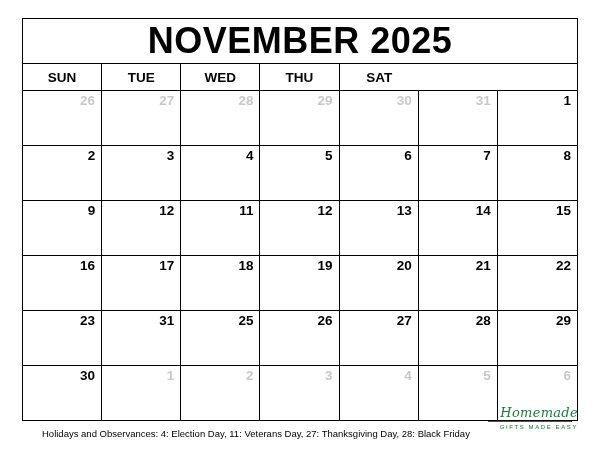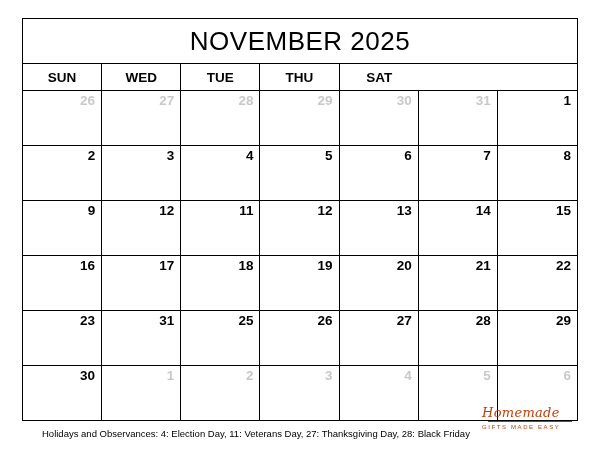--- a/index.html
+++ b/index.html
@@ -28,22 +28,22 @@
     width: 556px;
   }
   .title-row {
     height: 44px;
     display: flex;
     align-items: center;
     justify-content: center;
     border-bottom: 1px solid #000000;
   }
   .title-text {
-    font-size: 26px;
-    font-weight: normal;
+    font-size: 36px;
+    font-weight: bold;
     letter-spacing: 0.5px;
     line-height: 1;
   }
   .dow-row {
     display: grid;
     grid-template-columns: repeat(7, 1fr);
     height: 26px;
     border-bottom: 1px solid #000000;
   }
   .dow-cell {
@@ -93,22 +93,22 @@
     font-size: 9.5px;
     line-height: 1.3;
     max-width: 430px;
     padding-left: 20px;
   }
   .logo {
     width: 96px;
     height: 34px;
     position: relative;
     margin-top: -22px;
-    text-align: left;
-    color: #c2410c;
+    text-align: right;
+    color: #15803d;
   }
   .logo-script {
     font-family: "DejaVu Serif", serif;
     font-style: italic;
     font-size: 13px;
     letter-spacing: 0.3px;
     line-height: 1;
   }
   .logo-sub {
     font-size: 6px;
@@ -129,22 +129,22 @@
 <div class="page">
 
   <div class="calendar-frame">
 
     <div class="title-row">
       <div class="title-text">NOVEMBER 2025</div>
     </div>
 
     <div class="dow-row">
       <div class="dow-cell">SUN</div>
+      <div class="dow-cell">TUE</div>
       <div class="dow-cell">WED</div>
-      <div class="dow-cell">TUE</div>
       <div class="dow-cell">THU</div>
       <div class="dow-cell">SAT</div>
     </div>
 
     <div class="week-row">
       <div class="day-cell other">
           <div class="day-num">26</div>
         </div>
       <div class="day-cell other">
           <div class="day-num">27</div>

